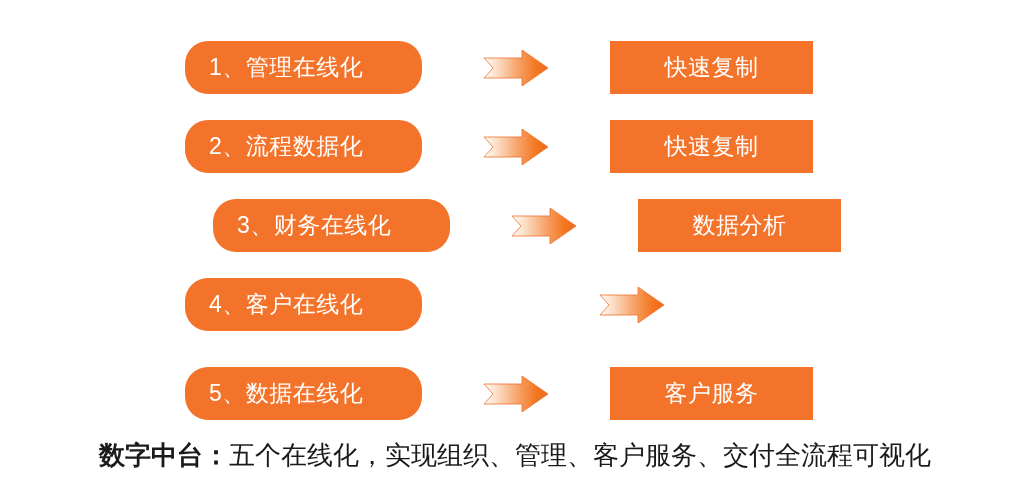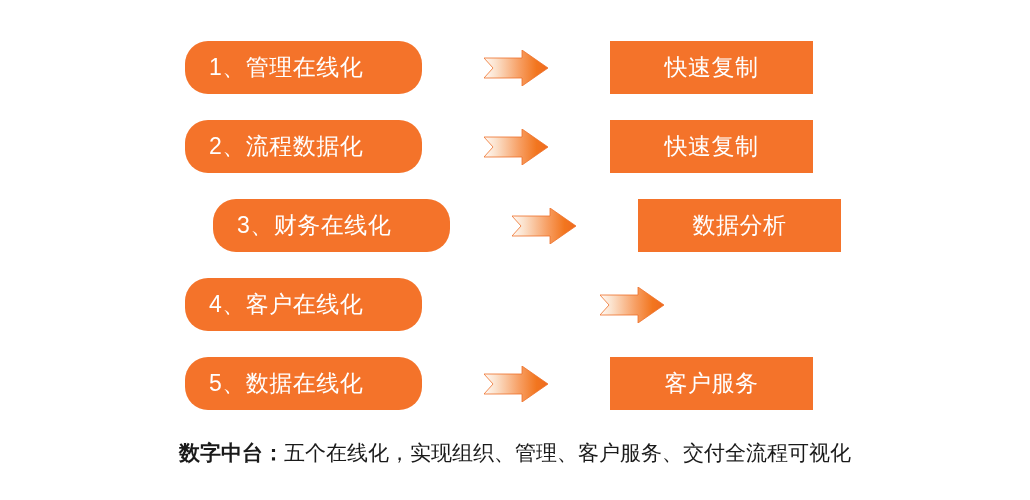--- a/index.html
+++ b/index.html
@@ -70,21 +70,21 @@
     height: 36px;
   }
 
   
   .caption {
     position: absolute;
     left: 0;
     top: 440px;
     width: 1030px;
     text-align: center;
-    font-size: 21px;
+    font-size: 26px;
     line-height: 1.2;
     color: #1a1a1a;
     white-space: nowrap;
   }
   .caption-strong {
     font-weight: bold;
   }
   .caption-rest {
     font-weight: normal;
   }
@@ -176,21 +176,21 @@
             <stop offset="55%" stop-color="#f79f64"></stop>
             <stop offset="82%" stop-color="#f2761f"></stop>
             <stop offset="100%" stop-color="#ef6a1f"></stop>
           </linearGradient>
         </defs>
         <path d="M0,8 L9,18 L0,28 L38,28 L38,36 L64,18 L38,0 L38,8 Z" fill="url(#ag4)" stroke="#ee7029" stroke-width="0.8"></path>
       </svg>
     </div>
   </div>
 
-  <div class="flow-row" style="top:357px;">
+  <div class="flow-row" style="top:367px;">
     <div class="box box-left">
       <span class="box-label">5、数据在线化</span>
     </div>
     <div class="arrow-cell">
       <svg viewBox="0 0 64 36" xmlns="http://www.w3.org/2000/svg" aria-hidden="true">
         <defs>
           <linearGradient id="ag5" x1="0" y1="0" x2="1" y2="0">
             <stop offset="0%" stop-color="#fffaf6"></stop>
             <stop offset="18%" stop-color="#fbe2cd"></stop>
             <stop offset="55%" stop-color="#f79f64"></stop>

